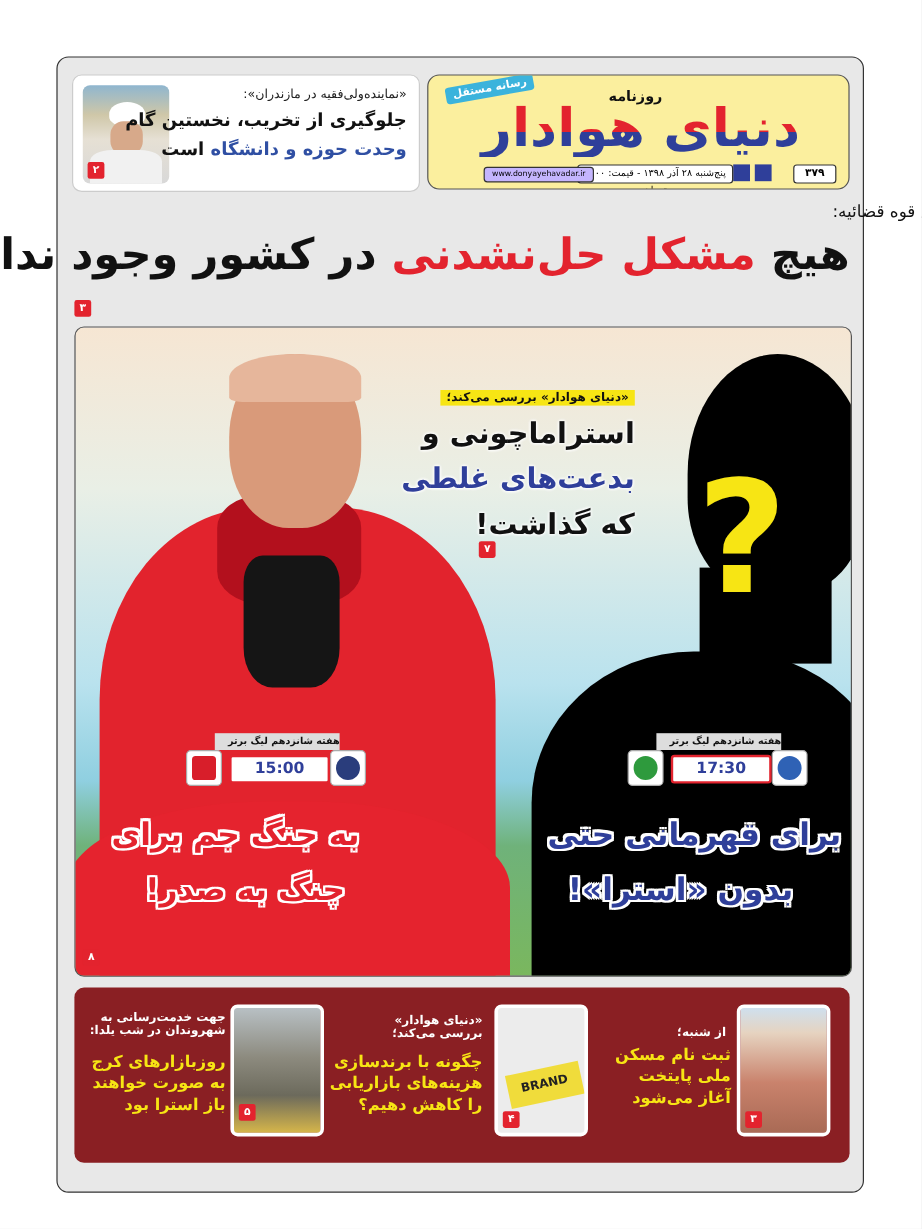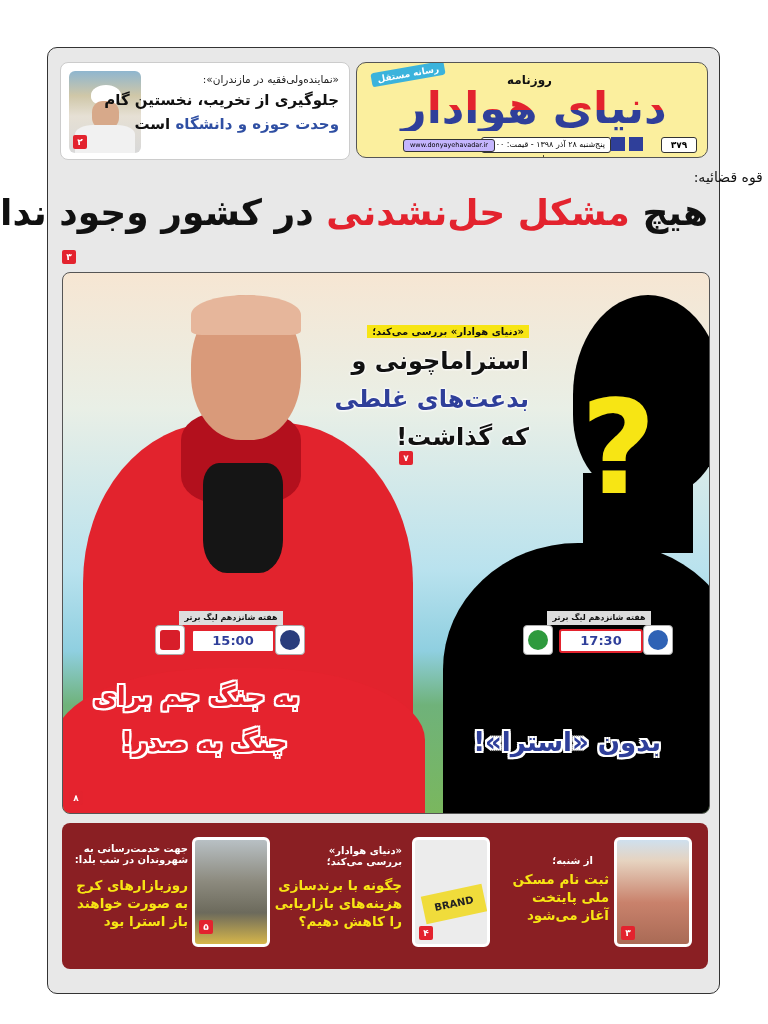--- a/index.html
+++ b/index.html
@@ -43,21 +43,21 @@
   .silhouette-head{position:absolute;left:510px;top:22px;width:150px;height:200px;background:#000;border-radius:50% 50% 40% 40%;}
   .silhouette-neck{position:absolute;left:520px;top:200px;width:110px;height:80px;background:#000;}
   .silhouette-body{position:absolute;left:380px;top:270px;width:300px;height:280px;background:#000;border-radius:45% 45% 0 0;}
   .qmark{position:absolute;left:518px;top:110px;font-size:130px;font-weight:bold;color:#f7e514;transform:scaleX(-1);line-height:130px;}
   .hero .story-kicker{position:absolute;right:180px;top:52px;background:#f7e514;font-size:10px;font-weight:bold;padding:1px 5px;direction:rtl;color:#111;}
   .hero .story-line{position:absolute;right:180px;font-size:24px;font-weight:bold;direction:rtl;white-space:nowrap;text-shadow:0 0 3px #fff,0 0 3px #fff,0 0 3px #fff;}
   .hero .l1{top:74px;color:#111;}
   .hero .l2{top:112px;color:#2f3f9a;}
   .hero .l3{top:150px;color:#111;}
   .match{position:absolute;height:40px;}
-  .match .week{position:absolute;left:24px;top:0;width:104px;height:14px;background:#ddd;font-size:8px;font-weight:bold;text-align:center;line-height:14px;direction:rtl;color:#111;}
+  .match .week{position:absolute;left:24px;top:0;width:104px;height:14px;background:#ddd;font-size:8px;font-weight:bold;text-align:right;line-height:14px;direction:rtl;color:#111;}
   .match .time{position:absolute;left:36px;top:18px;width:80px;height:20px;background:#fff;border:2px solid #e3232e;border-radius:3px;font-size:13px;font-weight:bold;text-align:center;line-height:20px;color:#2f3f9a;}
   .match .team{position:absolute;top:14px;width:28px;height:28px;background:#fff;border-radius:4px;border:1px solid #aaa;}
   .match .team .crest{position:absolute;left:4px;top:4px;width:20px;height:20px;border-radius:50%;}
   .hero .big-l{position:absolute;font-size:26px;font-weight:bold;direction:rtl;white-space:nowrap;color:#2f3f9a;text-shadow:2px 2px 0 #fff,-2px -2px 0 #fff,2px -2px 0 #fff,-2px 2px 0 #fff,0 2px 0 #fff,0 -2px 0 #fff,2px 0 0 #fff,-2px 0 0 #fff;}
   .hero .big-r{color:#e3232e;}
 
   
   .bottom{position:absolute;left:62px;top:823px;width:646px;height:146px;background:#8a1f23;border-radius:8px;}
   .bstory{position:absolute;top:14px;height:118px;}
   .bstory .img{position:absolute;top:0;width:78px;height:110px;border:3px solid #fff;border-radius:6px;overflow:hidden;box-sizing:border-box;}
@@ -134,32 +134,33 @@
     <div class="week">هفته شانزدهم لیگ برتر</div>
     <div class="team" style="right:0;">
         <div class="crest" style="background:#2a3d7c;"></div>
       </div>
     <div class="time">15:00</div>
     <div class="team" style="left:0;">
         <div class="crest" style="background:#d81e2a;border-radius:3px;"></div>
       </div>
   </div>
 
+  <div class="big-l" style="right:8px;top:408px;">برای قهرمانی حتی</div>
   <div class="big-l" style="right:48px;top:454px;">بدون «استرا»!</div>
   <div class="big-l big-r" style="left:30px;top:408px;">به جنگ جم برای</div>
   <div class="big-l big-r" style="left:58px;top:454px;">چنگ به صدر!</div>
   <span class="pg-badge" style="left:6px;top:518px;">۸</span>
 </div>
 
 <div class="bottom">
   <div class="bstory" style="left:436px;width:205px;">
     <div class="img" style="left:116px;background:linear-gradient(180deg,#cfe0ee 0%,#e6d3c0 20%,#c9826c 60%,#a96a55 100%);">
       <span class="pg-badge" style="left:4px;bottom:4px;">۳</span>
     </div>
-    <div class="k" style="right:110px;top:18px;">از شنبه؛</div>
+    <div class="k" style="right:98px;top:18px;">از شنبه؛</div>
     <div class="t" style="right:94px;top:34px;">ثبت نام مسکن</div>
     <div class="t" style="right:94px;top:52px;text-align:center;">ملی پایتخت</div>
     <div class="t" style="right:94px;top:70px;">آغاز می‌شود</div>
   </div>
 
   <div class="bstory" style="left:222px;width:214px;">
     <div class="img" style="left:128px;background:#ececec;">
       <div style="position:absolute;left:8px;top:50px;width:62px;height:28px;background:#f0dc3b;transform:rotate(-12deg);font-size:10px;font-weight:bold;text-align:center;line-height:28px;color:#222;">BRAND</div>
       <span class="pg-badge" style="left:4px;bottom:4px;">۴</span>
     </div>

